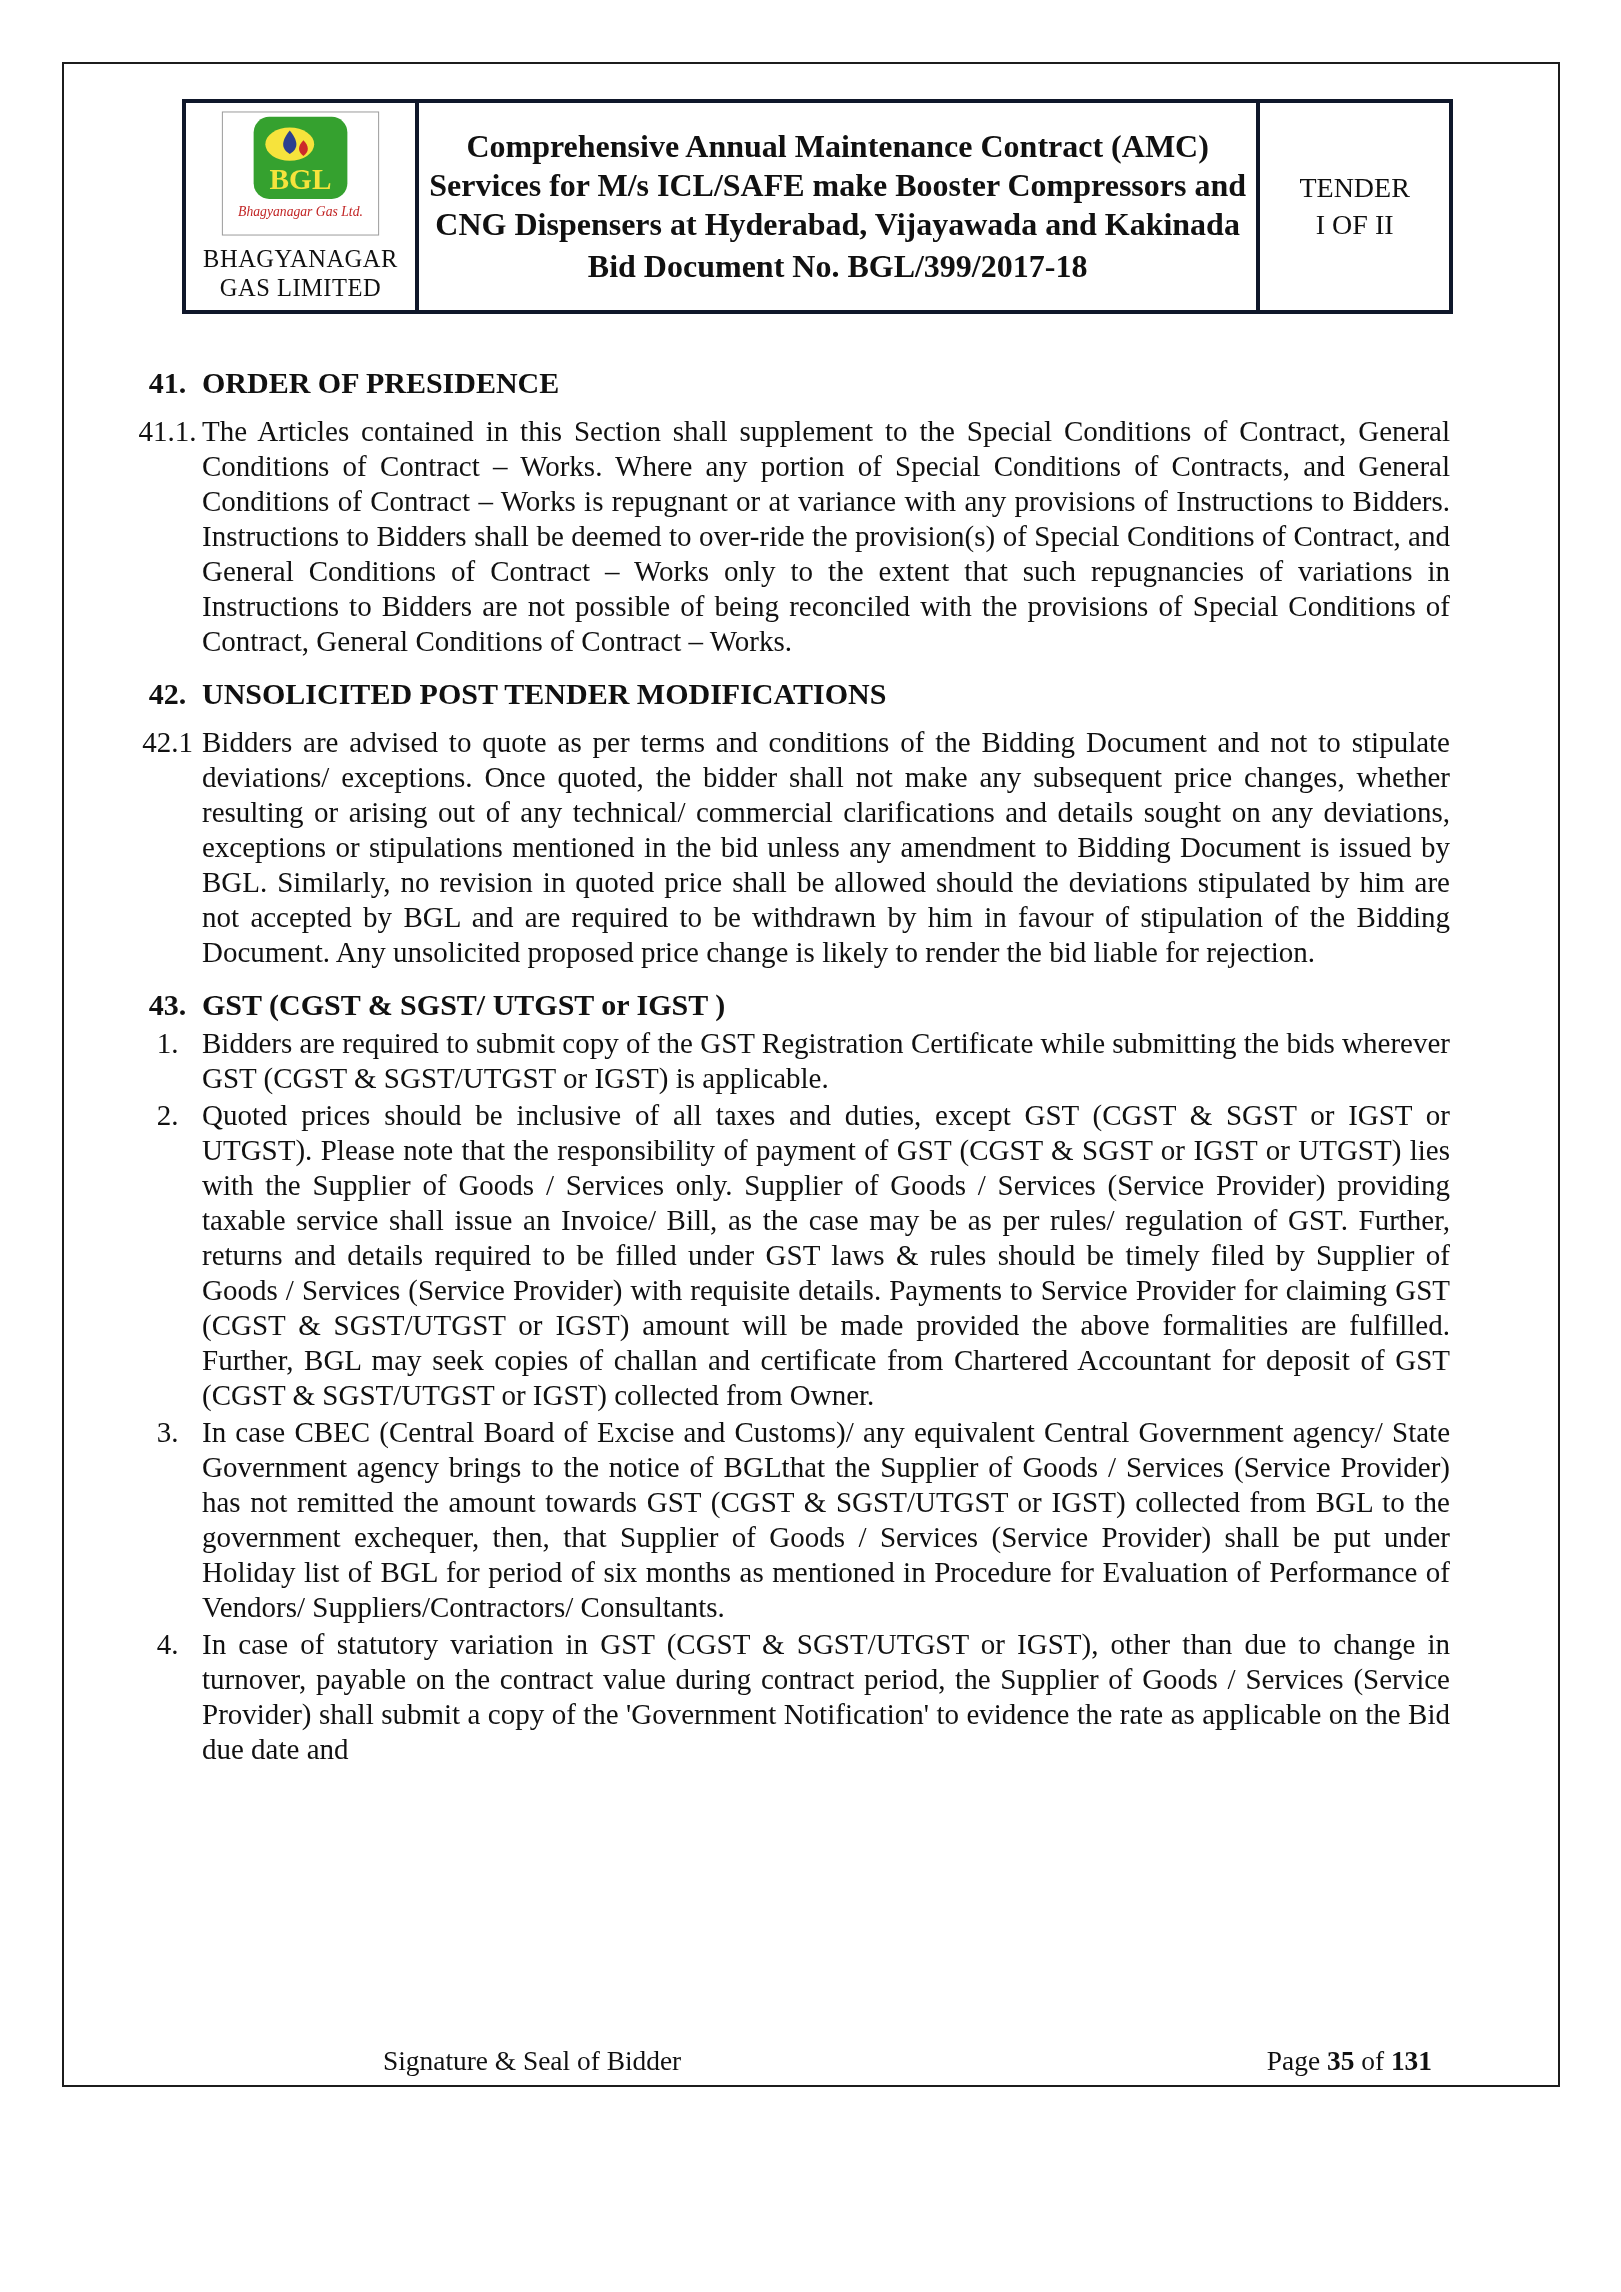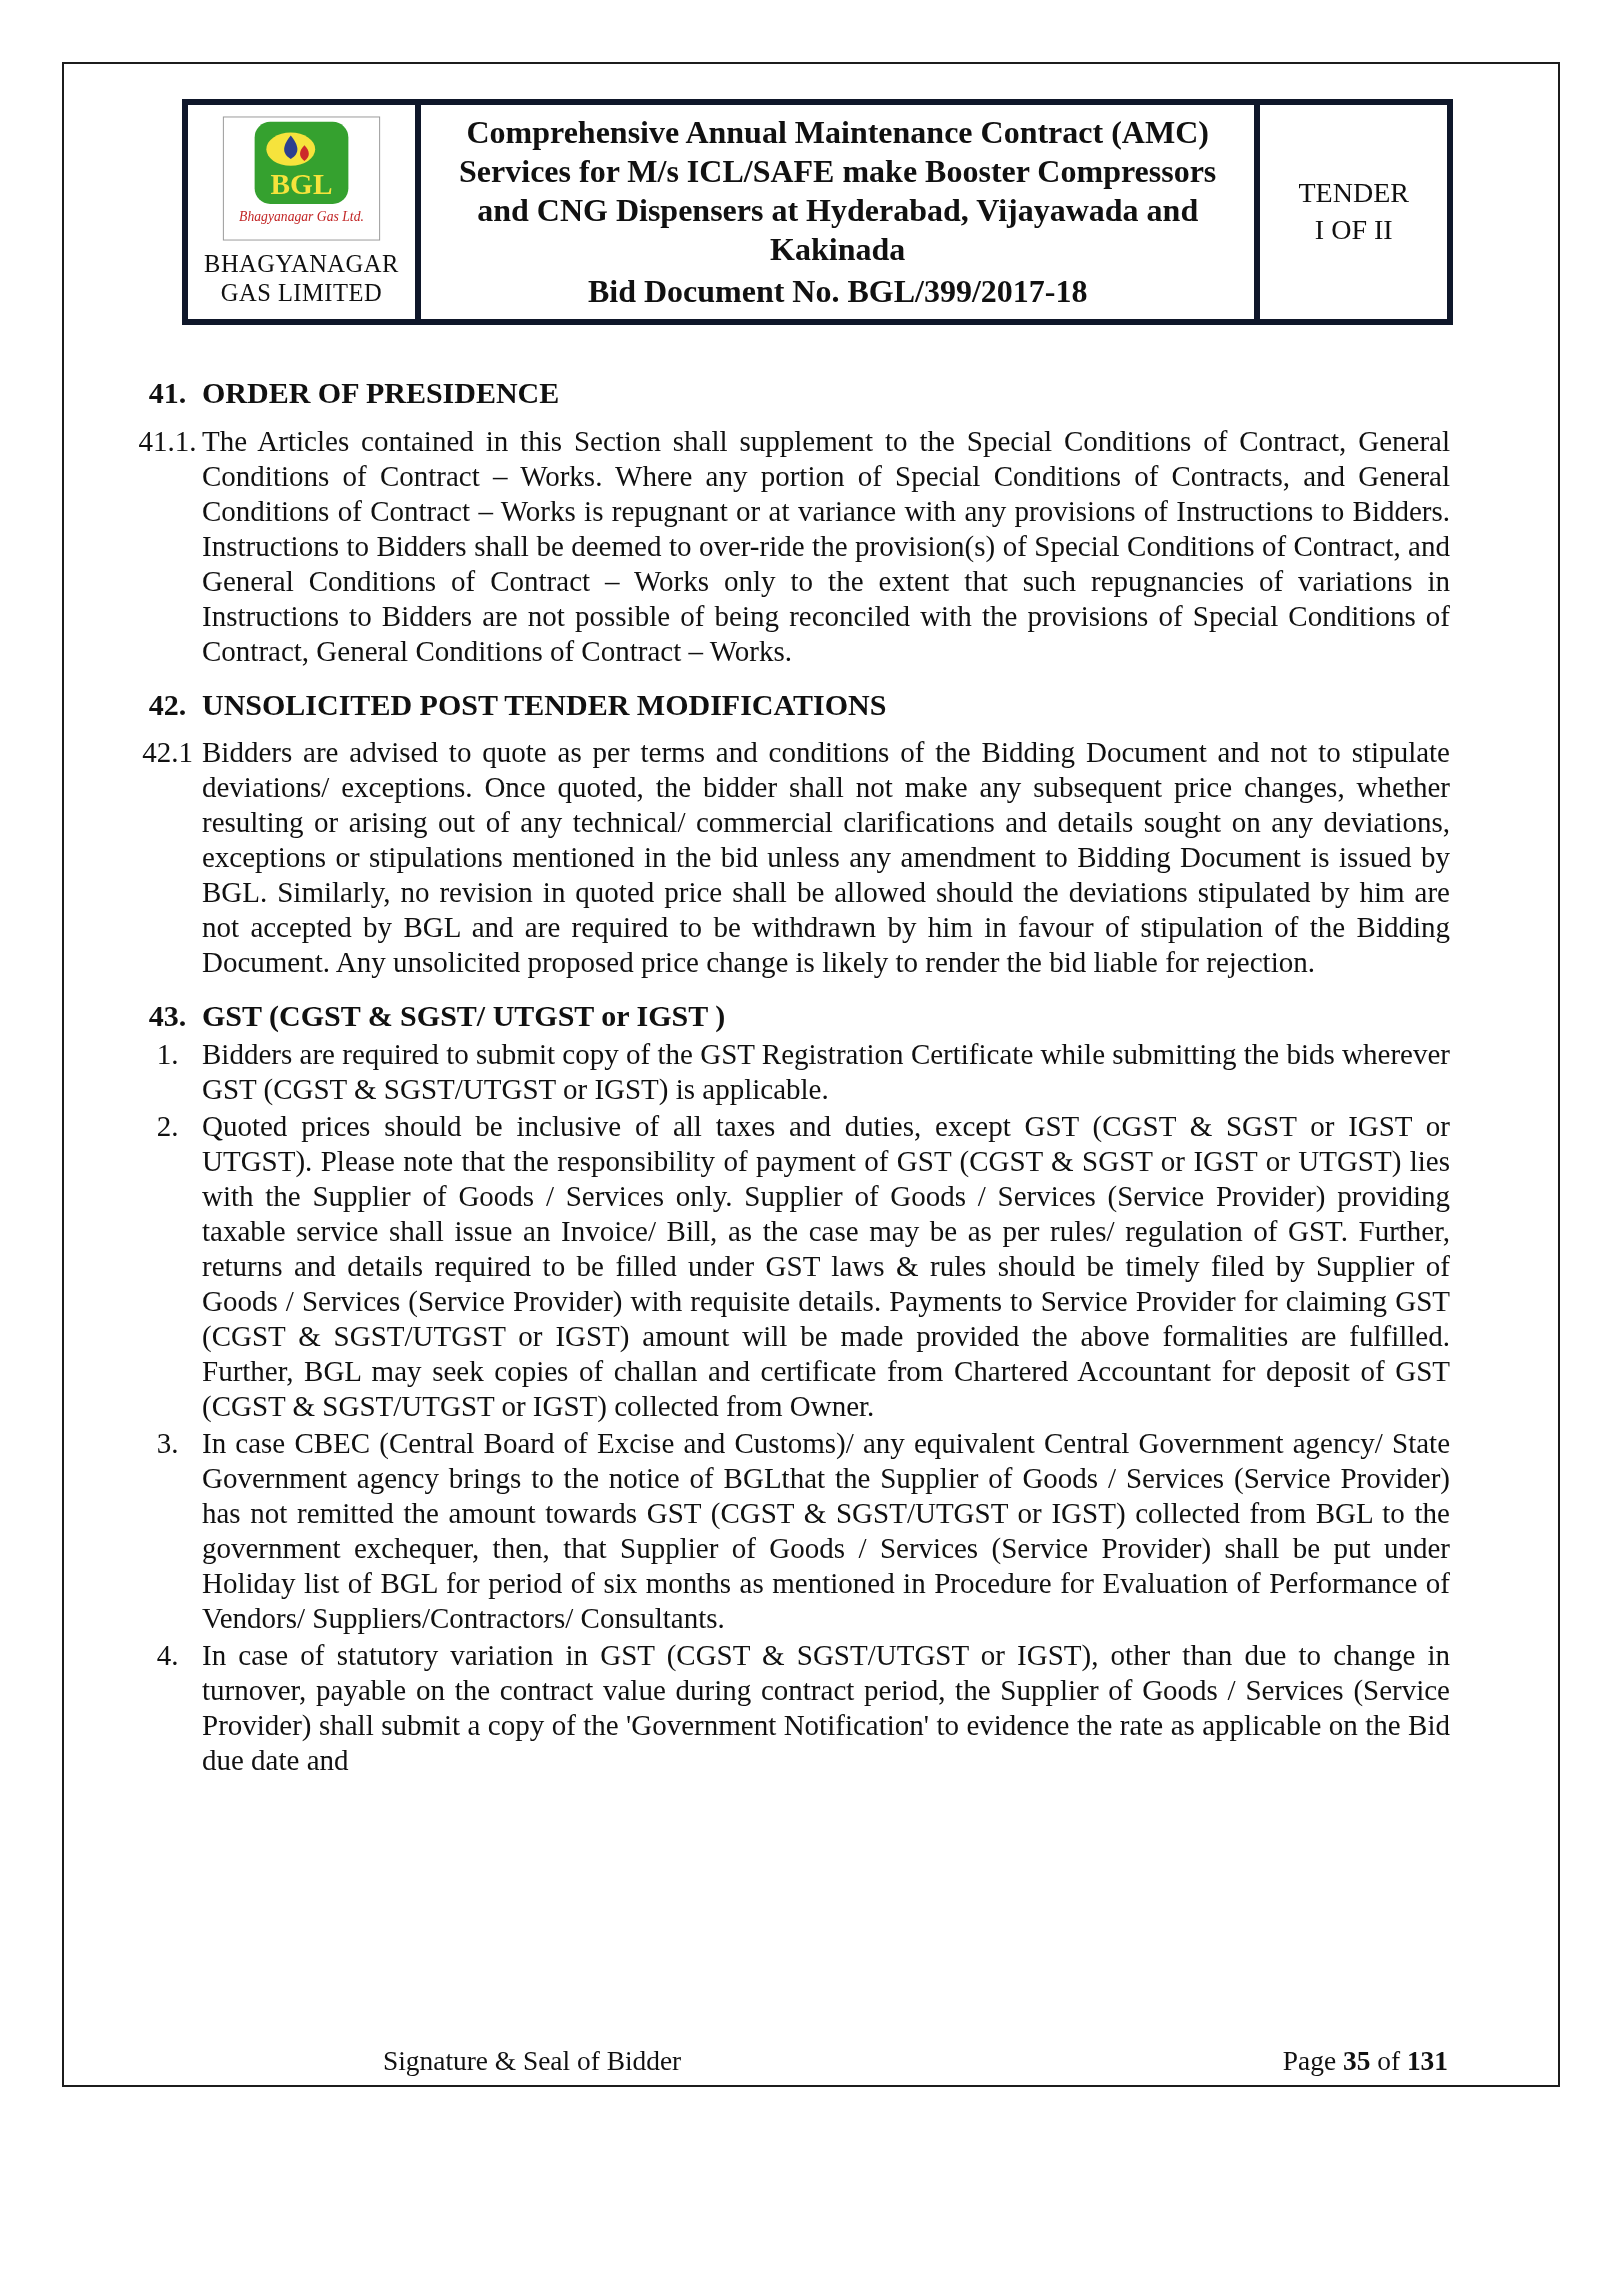--- a/index.html
+++ b/index.html
@@ -17,21 +17,21 @@
     border: 2px solid #1c1c1c;
     background: #ffffff;
   }
   
   .header-table {
     margin: 35px 0 0 118px;
     width: 1271px;
     border-collapse: collapse;
   }
   .header-table td {
-    border: 6px solid #0f172a;
+    border: 4px solid #0f172a;
     vertical-align: middle;
     padding: 7.8px 9.8px;
   }
   .logo-cell { width: 233px; text-align: center; }
   .company-name {
     font-size: 24.5px;
     line-height: 1.2;
     letter-spacing: 0.5px;
     margin-top: 3.9px;
     text-align: center;
@@ -74,21 +74,21 @@
     line-height: 35px;
   }
   .para-row .txt {
     text-align: justify;
     text-justify: inter-word;
   }
   .para-row + .para-row { margin-top: 2px; }
   
   .footer {
     position: absolute;
-    left: 0; right: 0; bottom: 7.8px;
+    left: 0; right: 16px; bottom: 7.8px;
     display: flex;
     justify-content: space-between;
     padding-left: 319px;
     padding-right: 110px;
     font-size: 27.4px;
   }
   .footer b { font-weight: bold; }
   
   .logo-box { display: inline-block; text-align: right; }
 </style>

